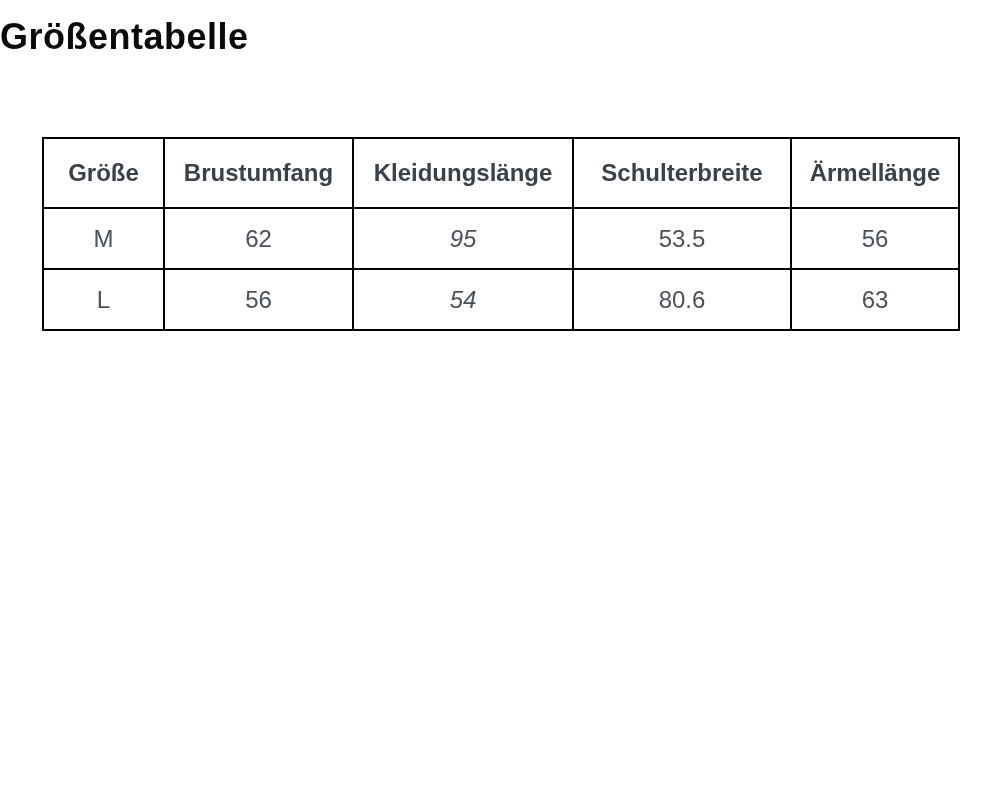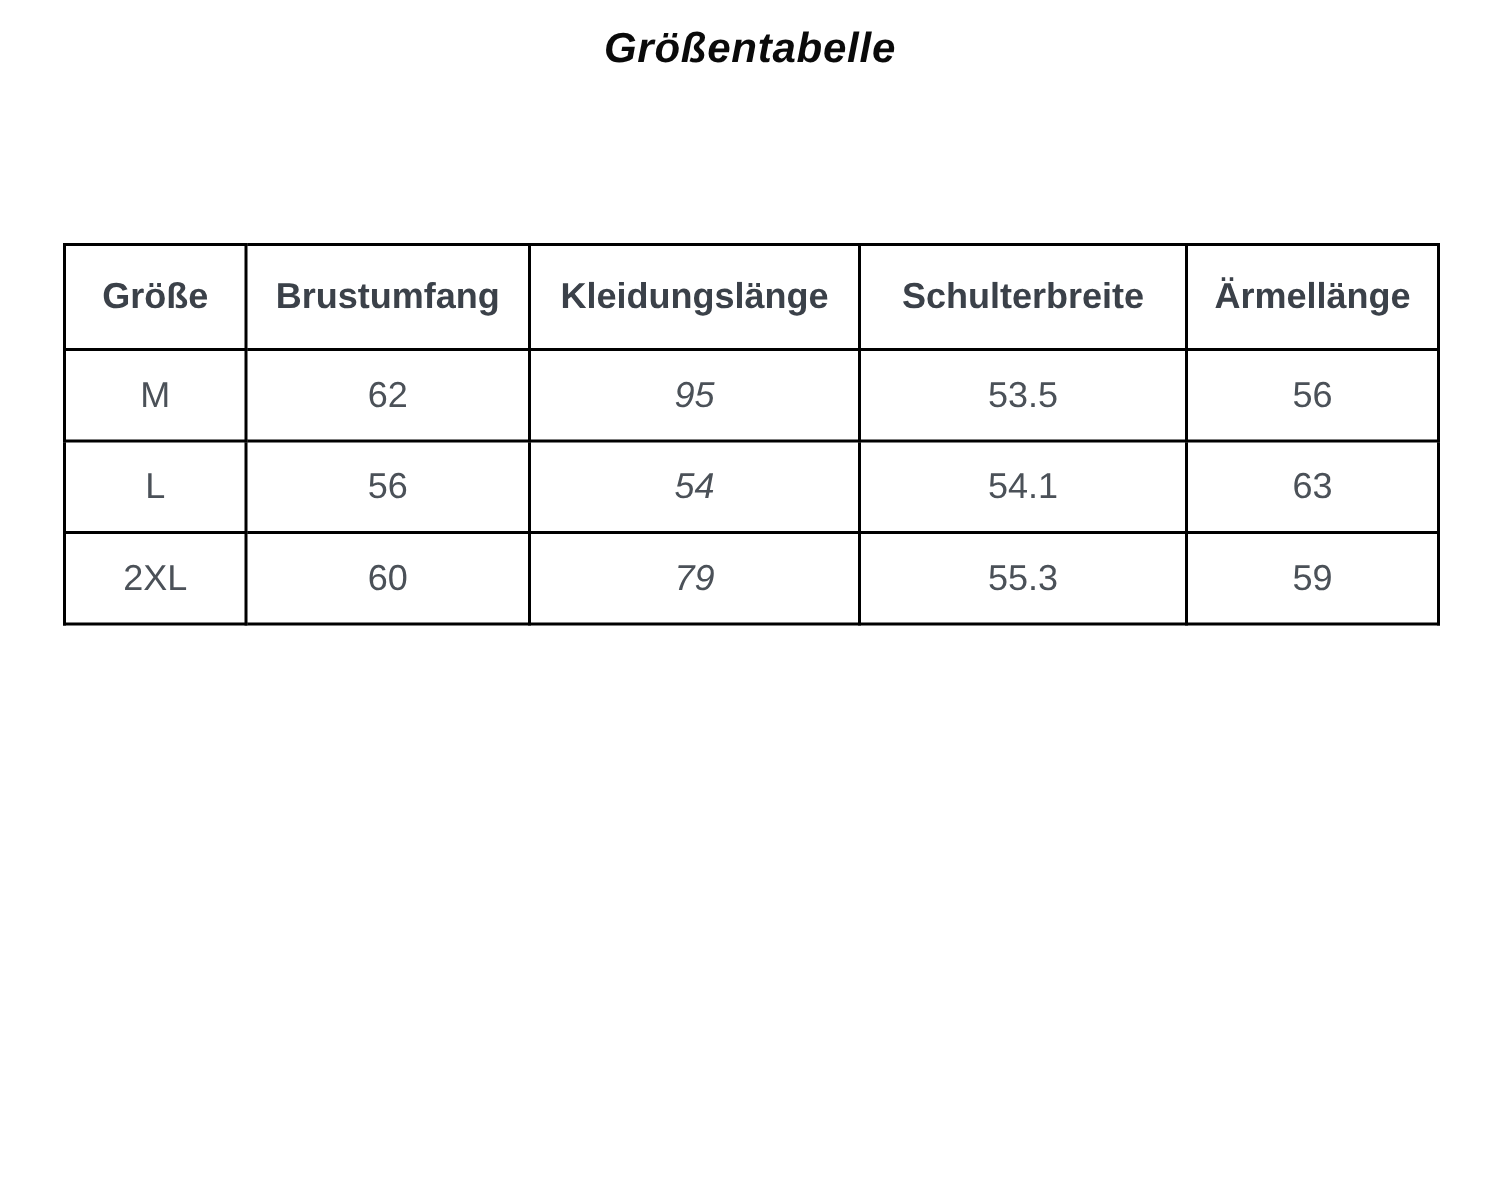--- a/index.html
+++ b/index.html
@@ -14,36 +14,34 @@
     width: 1000px;
     height: 800px;
     position: relative;
     background: #ffffff;
   }
   .title {
     position: absolute;
     top: 16px;
     left: 0;
     width: 100%;
-    text-align: center;
-    font-size: 28px;
+    text-align: left;
+    font-size: 36px;
     font-weight: 800;
     color: #0a0a0a;
     letter-spacing: 0.5px;
-    font-style: italic;
   }
   table.size-table {
     position: absolute;
     left: 42px;
     top: 137px;
     width: 916px;
     border-collapse: collapse;
     table-layout: fixed;
     background: #ffffff;
-    margin-top: 25px;
   }
   table.size-table th,
   table.size-table td {
     border: 2px solid #000000;
     text-align: center;
     vertical-align: middle;
     overflow: hidden;
     white-space: nowrap;
   }
   table.size-table th {
@@ -96,26 +94,19 @@
         <td>M</td>
         <td>62</td>
         <td class="italic">95</td>
         <td>53.5</td>
         <td>56</td>
       </tr>
       <tr>
         <td>L</td>
         <td>56</td>
         <td class="italic">54</td>
-        <td>54.1</td>
+        <td>80.6</td>
         <td>63</td>
-      </tr>
-      <tr>
-        <td>2XL</td>
-        <td>60</td>
-        <td class="italic">79</td>
-        <td>55.3</td>
-        <td>59</td>
       </tr>
     </tbody>
   </table>
 
 </div>
 
 </body></html>

